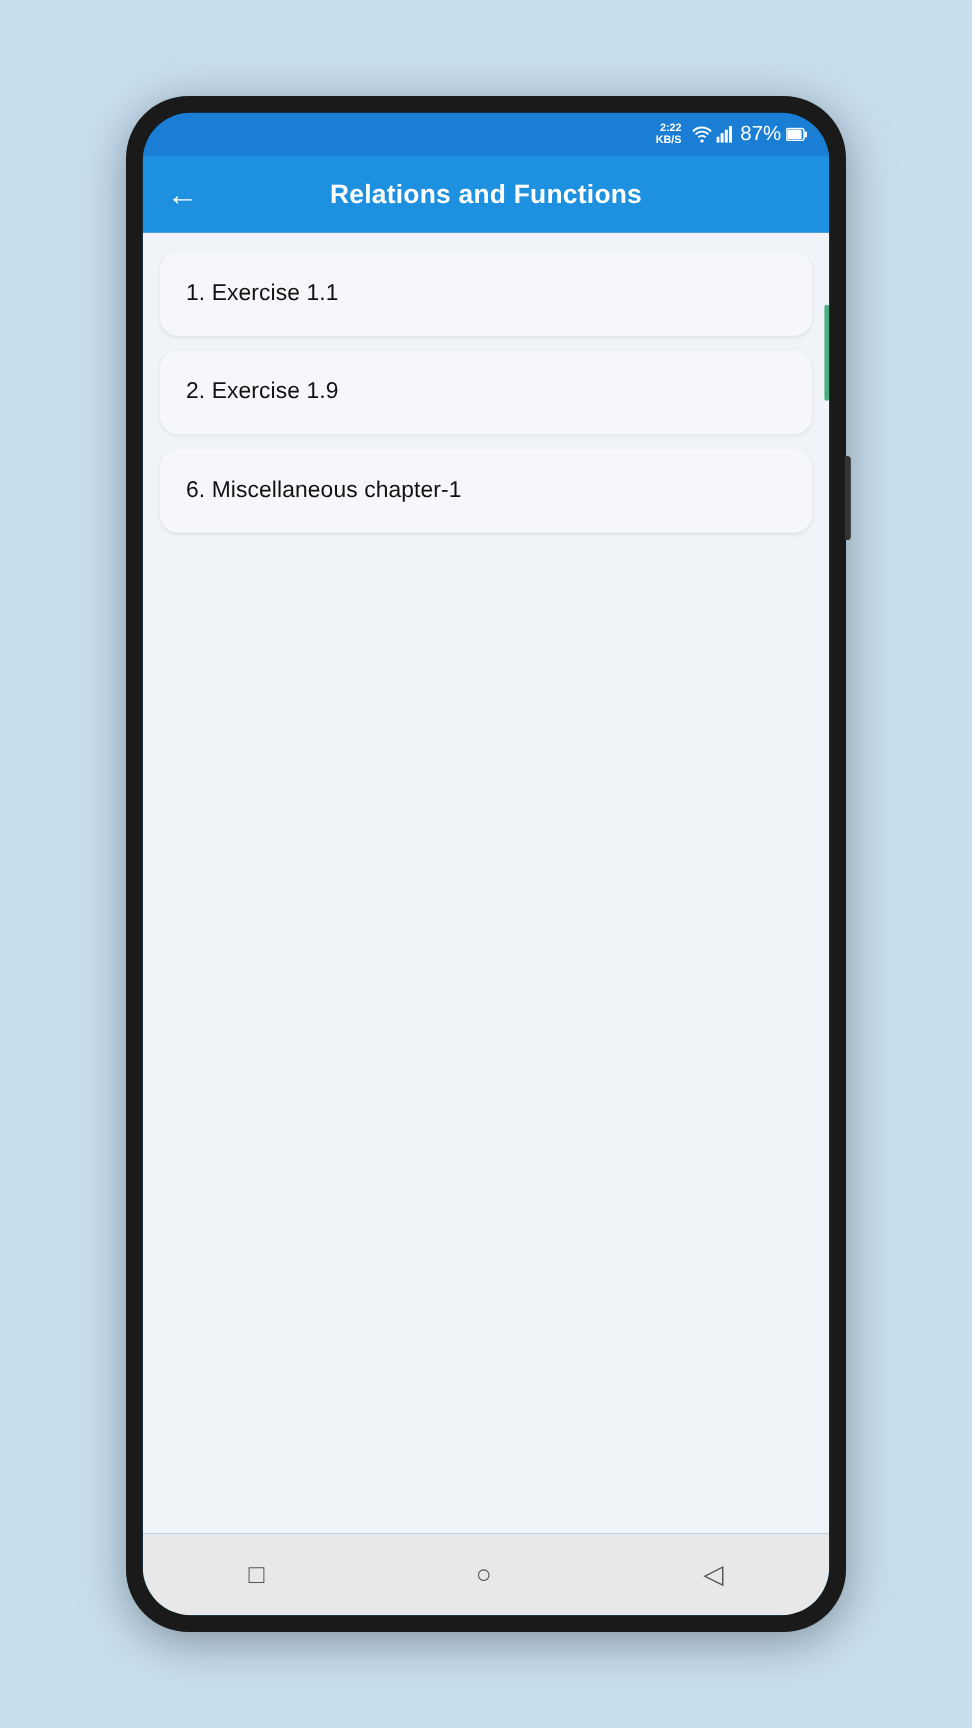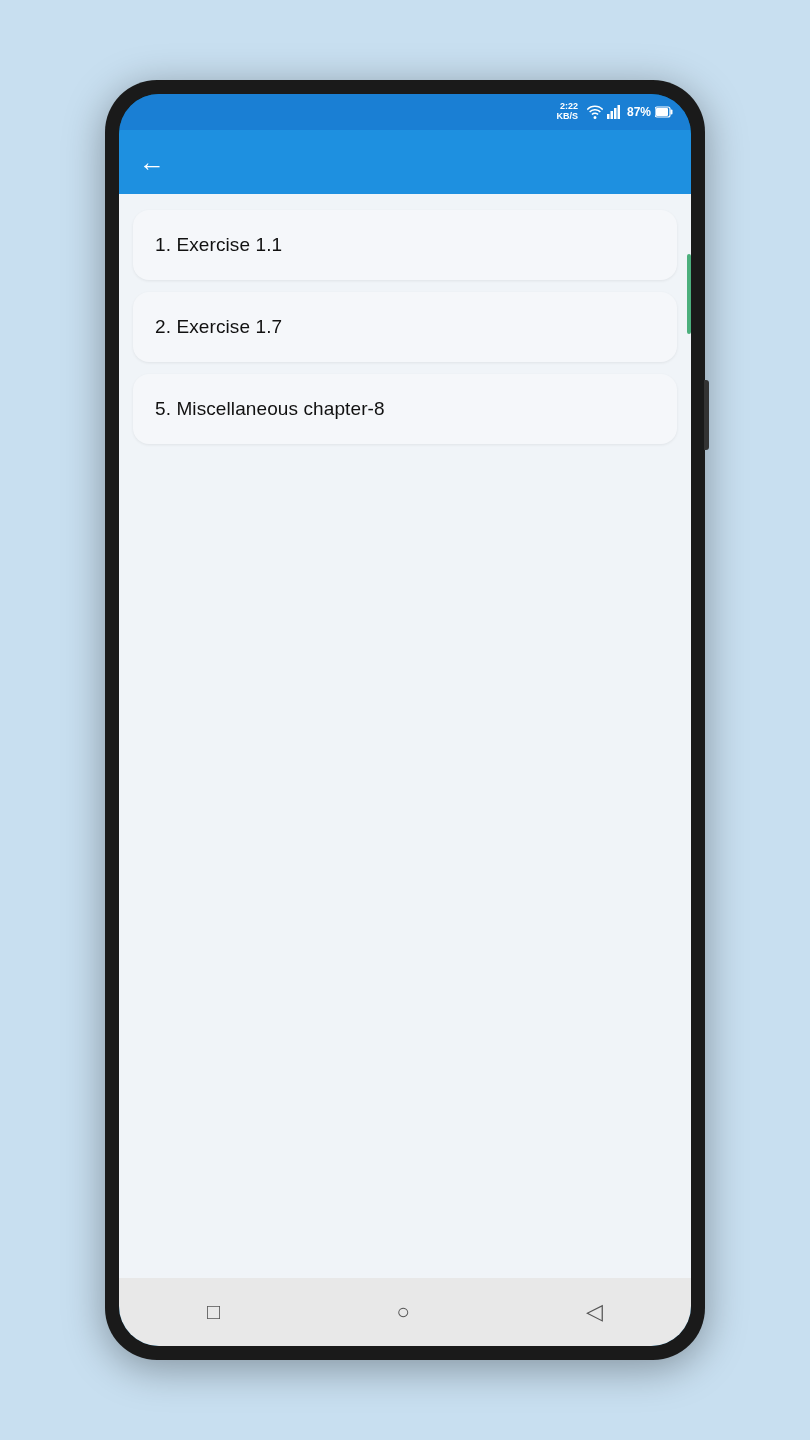--- a/index.html
+++ b/index.html
@@ -176,48 +176,49 @@
           <path d="M8 11a1.5 1.5 0 1 1 0 3 1.5 1.5 0 0 1 0-3zm0-3.5c1.4 0 2.7.56 3.6 1.47l-1.1 1.1A3.4 3.4 0 0 0 8 9a3.4 3.4 0 0 0-2.5 1.07L4.4 8.97A4.9 4.9 0 0 1 8 7.5zm0-3.5c2.3 0 4.4.96 5.9 2.5L12.8 7.6A5.9 5.9 0 0 0 8 5.5a5.9 5.9 0 0 0-4.8 2.1L2.1 6.5A7.4 7.4 0 0 1 8 4zm0-3.5c3.3 0 6.2 1.36 8.3 3.55l-1.1 1.1A9.4 9.4 0 0 0 8 2 9.4 9.4 0 0 0 .8 5.15L-.3 4.05A10.9 10.9 0 0 1 8 .5z"></path>
         </svg>
 
         <svg width="14" height="14" viewBox="0 0 14 14" fill="white">
           <rect x="0" y="9" width="2.5" height="5"></rect>
           <rect x="3.5" y="6" width="2.5" height="8"></rect>
           <rect x="7" y="3" width="2.5" height="11"></rect>
           <rect x="10.5" y="0" width="2.5" height="14"></rect>
         </svg>
 
-        <span style="font-size:12px; font-weight:700; margin-left:2px;">87%</span>
+        <span style="font-size:17px; font-weight:400; margin-left:2px;">87%</span>
         <svg width="18" height="12" viewBox="0 0 18 12" fill="white">
           <rect x="0" y="1" width="15" height="10" rx="2" fill="none" stroke="white" stroke-width="1.2"></rect>
           <rect x="15.5" y="3.5" width="2" height="5" rx="1"></rect>
           <rect x="1" y="2" width="12" height="8" rx="1" fill="white"></rect>
         </svg>
       </div>
     </div>
 
     <div class="app-bar">
       <span class="back-btn">←</span>
+      <span class="app-bar-title">Relations and Functions</span>
     </div>
 
     <div class="content" style="position:relative;">
       <div class="scroll-indicator"></div>
 
       <div class="list-item">
         <span class="list-item-text">1. Exercise 1.1</span>
       </div>
 
       <div class="list-item">
-        <span class="list-item-text">2. Exercise 1.7</span>
+        <span class="list-item-text">2. Exercise 1.9</span>
       </div>
 
 
 
       <div class="list-item">
-        <span class="list-item-text">5. Miscellaneous chapter-8</span>
+        <span class="list-item-text">6. Miscellaneous chapter-1</span>
       </div>
     </div>
 
     <div class="nav-bar">
       <span class="nav-btn">□</span>
       <span class="nav-btn">○</span>
       <span class="nav-btn">◁</span>
     </div>
 
   </div>

